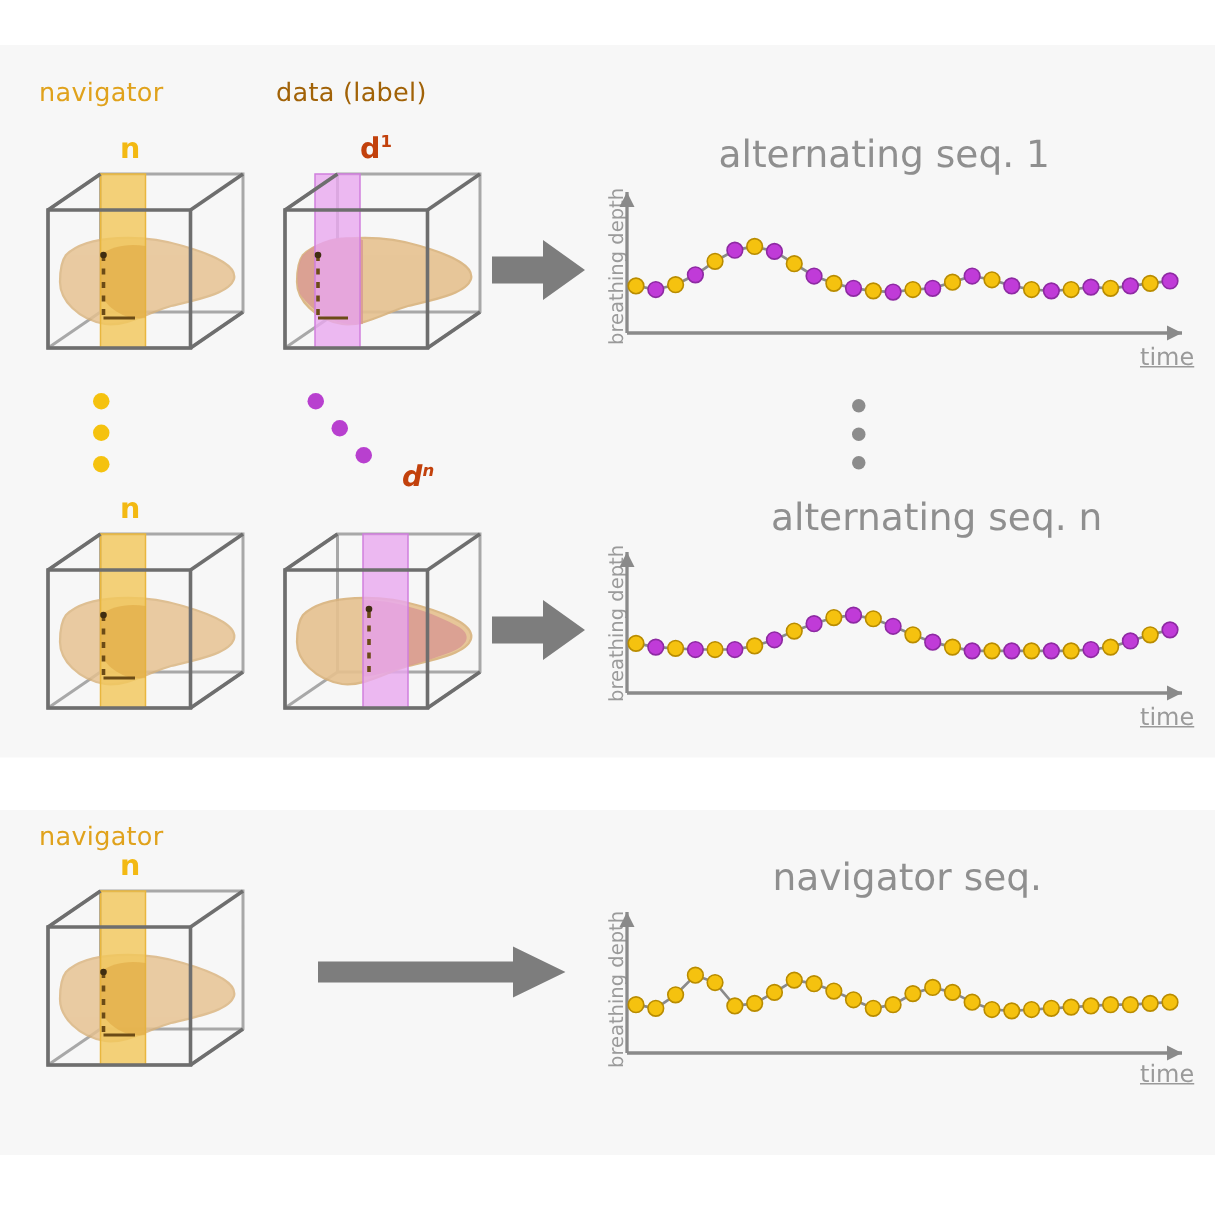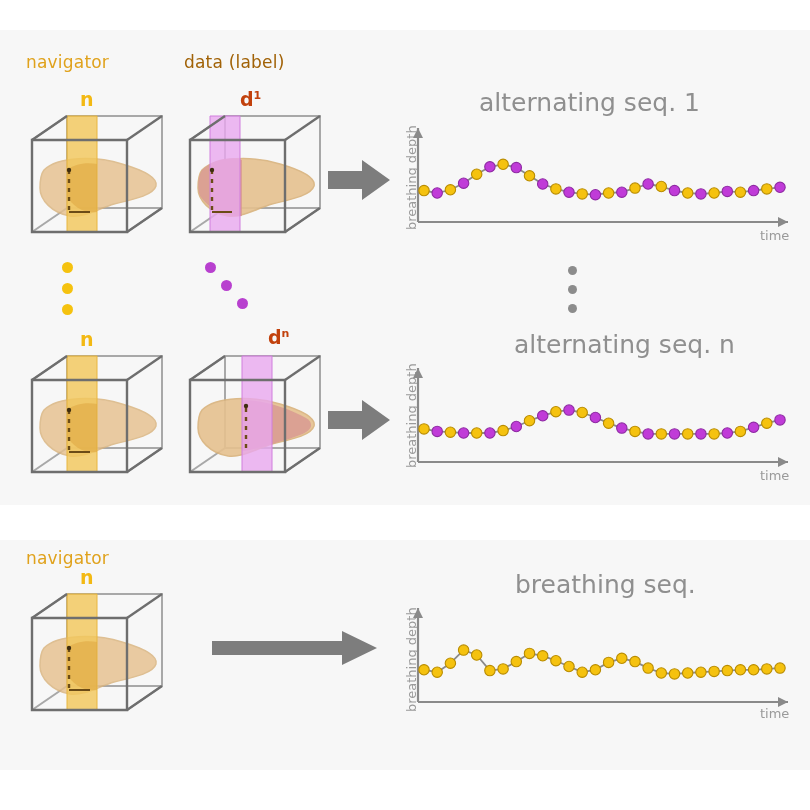--- a/index.html
+++ b/index.html
@@ -49,21 +49,21 @@
   .chart{position:absolute;}
   .chart svg{display:block;}
   .chart-title{
     position:absolute;font-size:25px;color:#8f8f8f;white-space:nowrap;
   }
   .ylab{
     position:absolute;font-size:13px;color:#9a9a9a;
     transform:rotate(-90deg);transform-origin:left top;white-space:nowrap;
   }
   .xlab{
-    position:absolute;font-size:13px;color:#9a9a9a;white-space:nowrap;
+    position:absolute;font-size:16px;color:#9a9a9a;white-space:nowrap;text-decoration:underline;
   }
 </style>
 </head>
 <body>
 
 <div class="panel" id="panel-top"></div>
 
 <div class="col-label lab-nav" style="left:26px;top:52px;">navigator</div>
 <div class="col-label lab-data" style="left:184px;top:52px;">data (label)</div>
 
@@ -212,21 +212,21 @@
     <circle cx="47" cy="62" r="2.2" fill="#3f2d10"></circle>
     <g stroke="#6e6e6e" stroke-width="2.4" fill="none">
       <path d="M10,32 L105,32 L105,124 L10,124 Z"></path>
       <path d="M10,32 L45,8"></path>
         <path d="M105,32 L140,8"></path>
         <path d="M105,124 L140,100"></path>
     </g>
   </svg>
 </div>
 
-<div class="plane-tag tag-d" style="left:268px;top:326px;">
+<div class="plane-tag tag-d" style="left:268px;top:307px;font-style:italic;">
   <span>d</span><sup>n</sup>
 </div>
 <div class="cube" style="left:180px;top:348px;">
   <svg viewBox="0 0 150 135">
     <g stroke="#a8a8a8" stroke-width="2" fill="none">
       <path d="M10,32 L45,8 L140,8 L140,100 L105,124 L10,124 Z"></path>
       <path d="M45,8 L45,100 L140,100"></path>
         <path d="M45,100 L10,124"></path>
     </g>
     <path d="M22,62 C36,48 74,48 100,56 C124,63 136,70 134,78 C131,88 108,92 92,96
@@ -326,21 +326,21 @@
     </g>
   </svg>
 </div>
 
 <div class="arrow-long" style="left:212px;top:628px;">
   <svg viewBox="0 0 165 40">
       <path d="M0,13 L130,13 L130,3 L165,20 L130,37 L130,27 L0,27 Z" fill="#7d7d7d"></path>
     </svg>
 </div>
 
-<div class="chart-title" style="left:515px;top:570px;">breathing seq.</div>
+<div class="chart-title" style="left:515px;top:570px;">navigator seq.</div>
 <div class="ylab" style="left:404px;top:712px;">breathing depth</div>
 <div class="xlab" style="left:760px;top:706px;">time</div>
 <div class="chart" style="left:406px;top:598px;">
   <svg id="svg-chart-2" viewBox="0 0 395 110" width="395" height="110">
     <g stroke="#8a8a8a" stroke-width="2.2" fill="none">
       <path d="M12,104 L382,104"></path>
         <path d="M12,104 L12,10"></path>
     </g>
     <path d="M382,104 L372,99 L372,109 Z" fill="#8a8a8a"></path>
     <path d="M12,10 L7,20 L17,20 Z" fill="#8a8a8a"></path>

